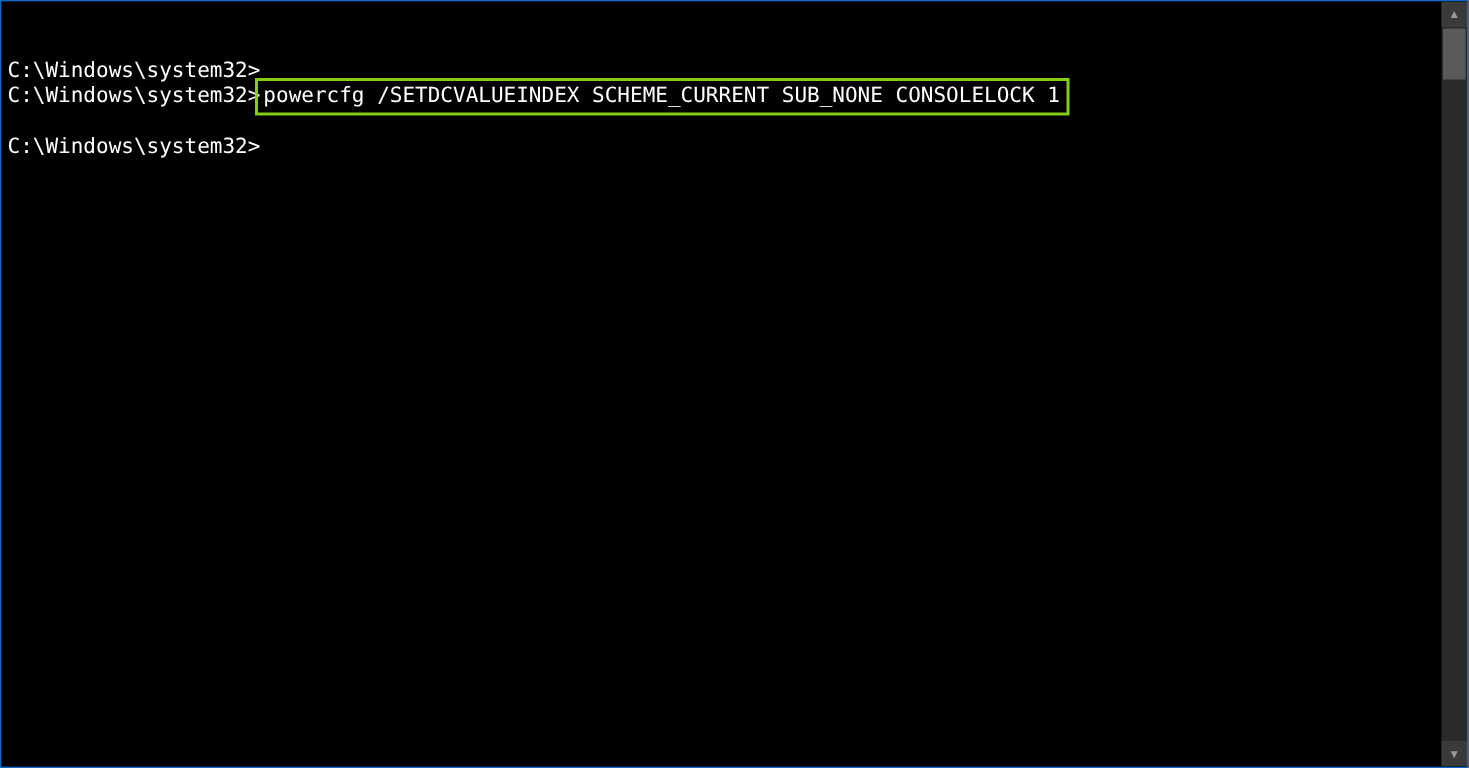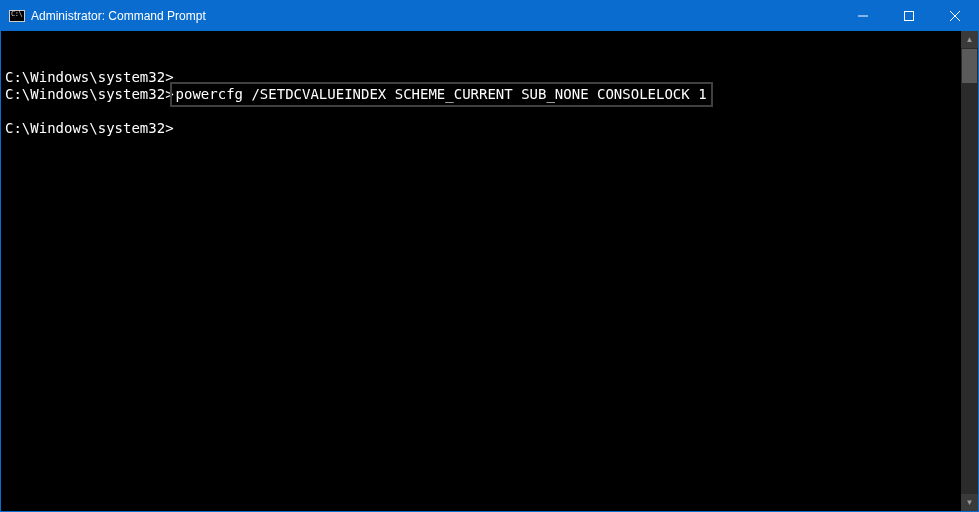--- a/index.html
+++ b/index.html
@@ -86,63 +86,40 @@
   .scroll-btn.up { top: 0; }
   .scroll-btn.down { bottom: 0; }
   .scroll-thumb {
     position: absolute;
     left: 1px; right: 1px;
     top: 18px;
     height: 34px;
     background: #5a5a5a;
   }
   .highlight {
-    border: 2px solid #404040;
+    border: 2px solid #84cc16;
     padding: 2px 4px;
     margin: -4px -6px -4px -4px;
     display: inline-block;
   }
   .row { display: block; }
   .spacer { display:block; height:17px; }
   .cmd-icon-rect {
     width:16px;height:12px;background:#000;border:1px solid #ccc;position:relative;
   }
   .cmd-icon-rect::before{
     content:"C:\\";
     position:absolute;left:1px;top:-1px;
     font-family:Consolas,monospace;font-size:7px;color:#ccc;letter-spacing:-0.5px;
   }
 </style>
 </head>
 <body>
 
 <div class="window">
-  <div class="titlebar">
-    <span class="icon">
-      <span class="cmd-icon-rect"></span>
-    </span>
-    <span class="title">Administrator: Command Prompt</span>
-    <div class="controls">
-      <div class="btn">
-        <svg width="10" height="10" viewBox="0 0 10 10">
-            <path d="M0 5 H10" stroke="#fff" stroke-width="1"></path>
-          </svg>
-      </div>
-      <div class="btn">
-        <svg width="10" height="10" viewBox="0 0 10 10">
-            <rect x="0.5" y="0.5" width="9" height="9" fill="none" stroke="#fff" stroke-width="1"></rect>
-          </svg>
-      </div>
-      <div class="btn close">
-        <svg width="10" height="10" viewBox="0 0 10 10">
-            <path d="M0 0 L10 10 M10 0 L0 10" stroke="#fff" stroke-width="1"></path>
-          </svg>
-      </div>
-    </div>
-  </div>
 
   <div class="console-wrap">
     <div class="console">
 <span class="spacer"></span><span class="row"><span>C:\Windows\system32&gt;</span></span><span class="row"><span>C:\Windows\system32&gt;</span><span class="highlight">powercfg /SETDCVALUEINDEX SCHEME_CURRENT SUB_NONE CONSOLELOCK 1</span></span><span class="spacer"></span><span class="row"><span>C:\Windows\system32&gt;</span></span>
     </div>
     <div class="scrollbar">
       <div class="scroll-btn up">
           <span>▲</span>
         </div>
       <div class="scroll-thumb"></div>

